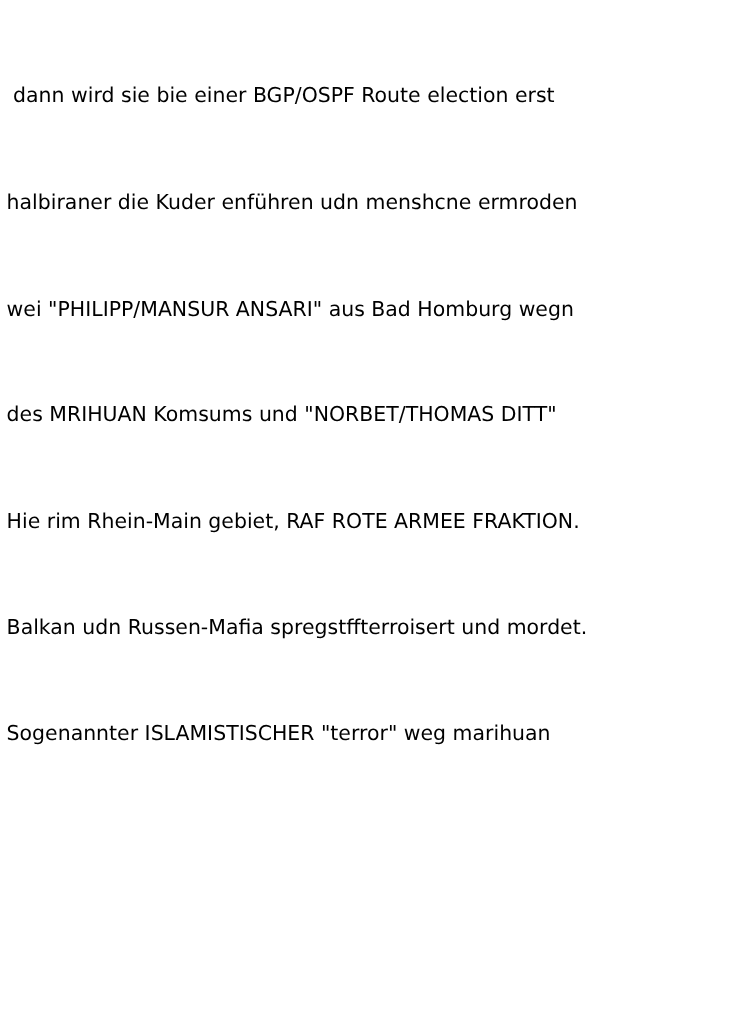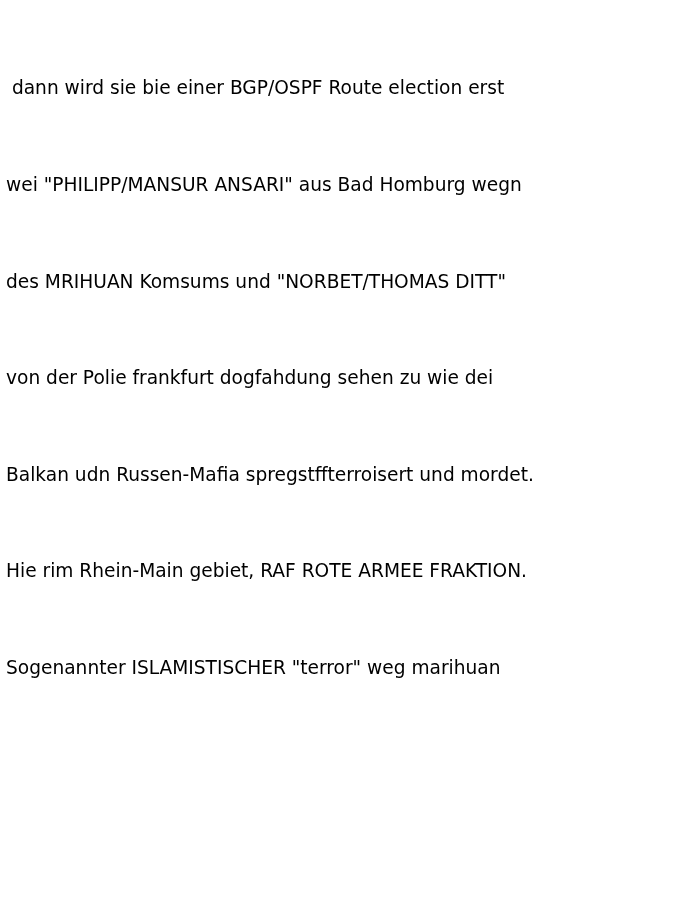--- a/index.html
+++ b/index.html
@@ -34,25 +34,25 @@
     white-space: pre;
     height: 32.2px;
   }
 </style>
 </head>
 <body>
 
 <div class="page">
   <div class="text-block">
     <span class="line"> dann wird sie bie einer BGP/OSPF Route election erst</span>
+    <span class="line">halbiraner die Kuder enführen udn menshcne ermroden</span>
     <span class="line">wei "PHILIPP/MANSUR ANSARI" aus Bad Homburg wegn</span>
     <span class="line">des MRIHUAN Komsums und "NORBET/THOMAS DITT"</span>
-    <span class="line">von der Polie frankfurt dogfahdung sehen zu wie dei</span>
+    <span class="line">Hie rim Rhein-Main gebiet, RAF ROTE ARMEE FRAKTION.</span>
     <span class="line">Balkan udn Russen-Mafia spregstffterroisert und mordet.</span>
-    <span class="line">Hie rim Rhein-Main gebiet, RAF ROTE ARMEE FRAKTION.</span>
     <span class="line">Sogenannter ISLAMISTISCHER "terror" weg marihuan</span>
     
     
     
     
     
     
     
     
     

